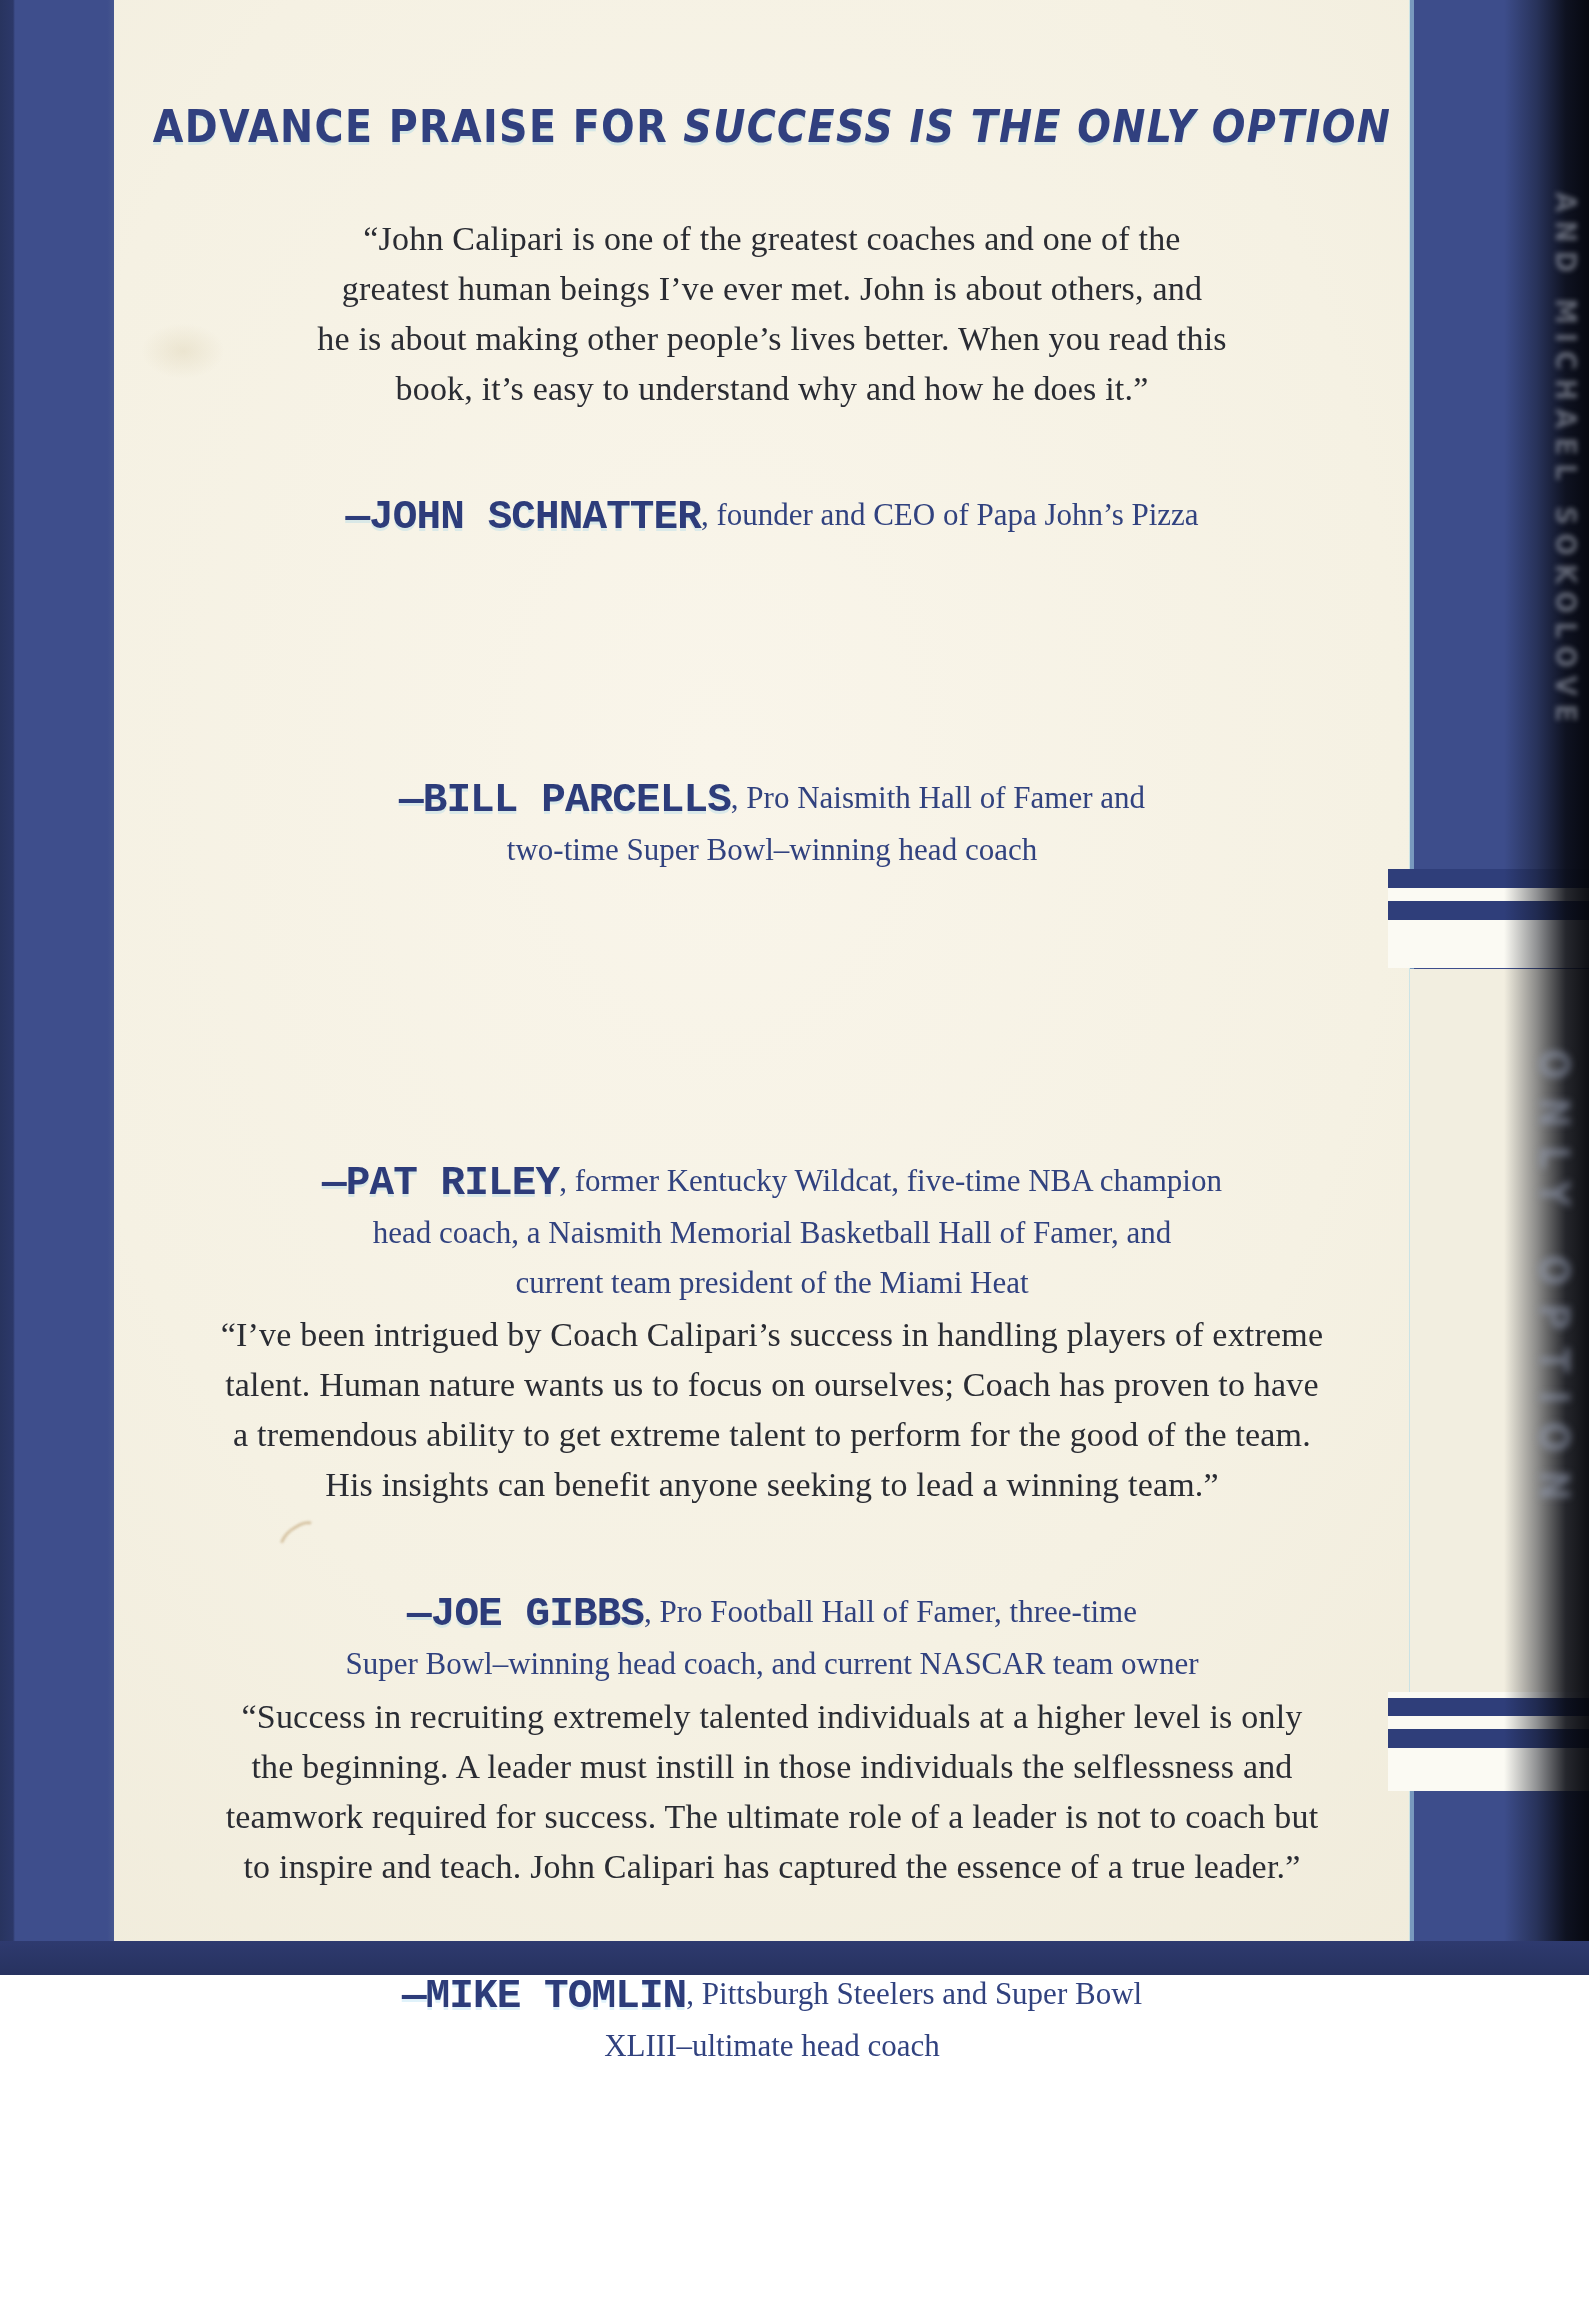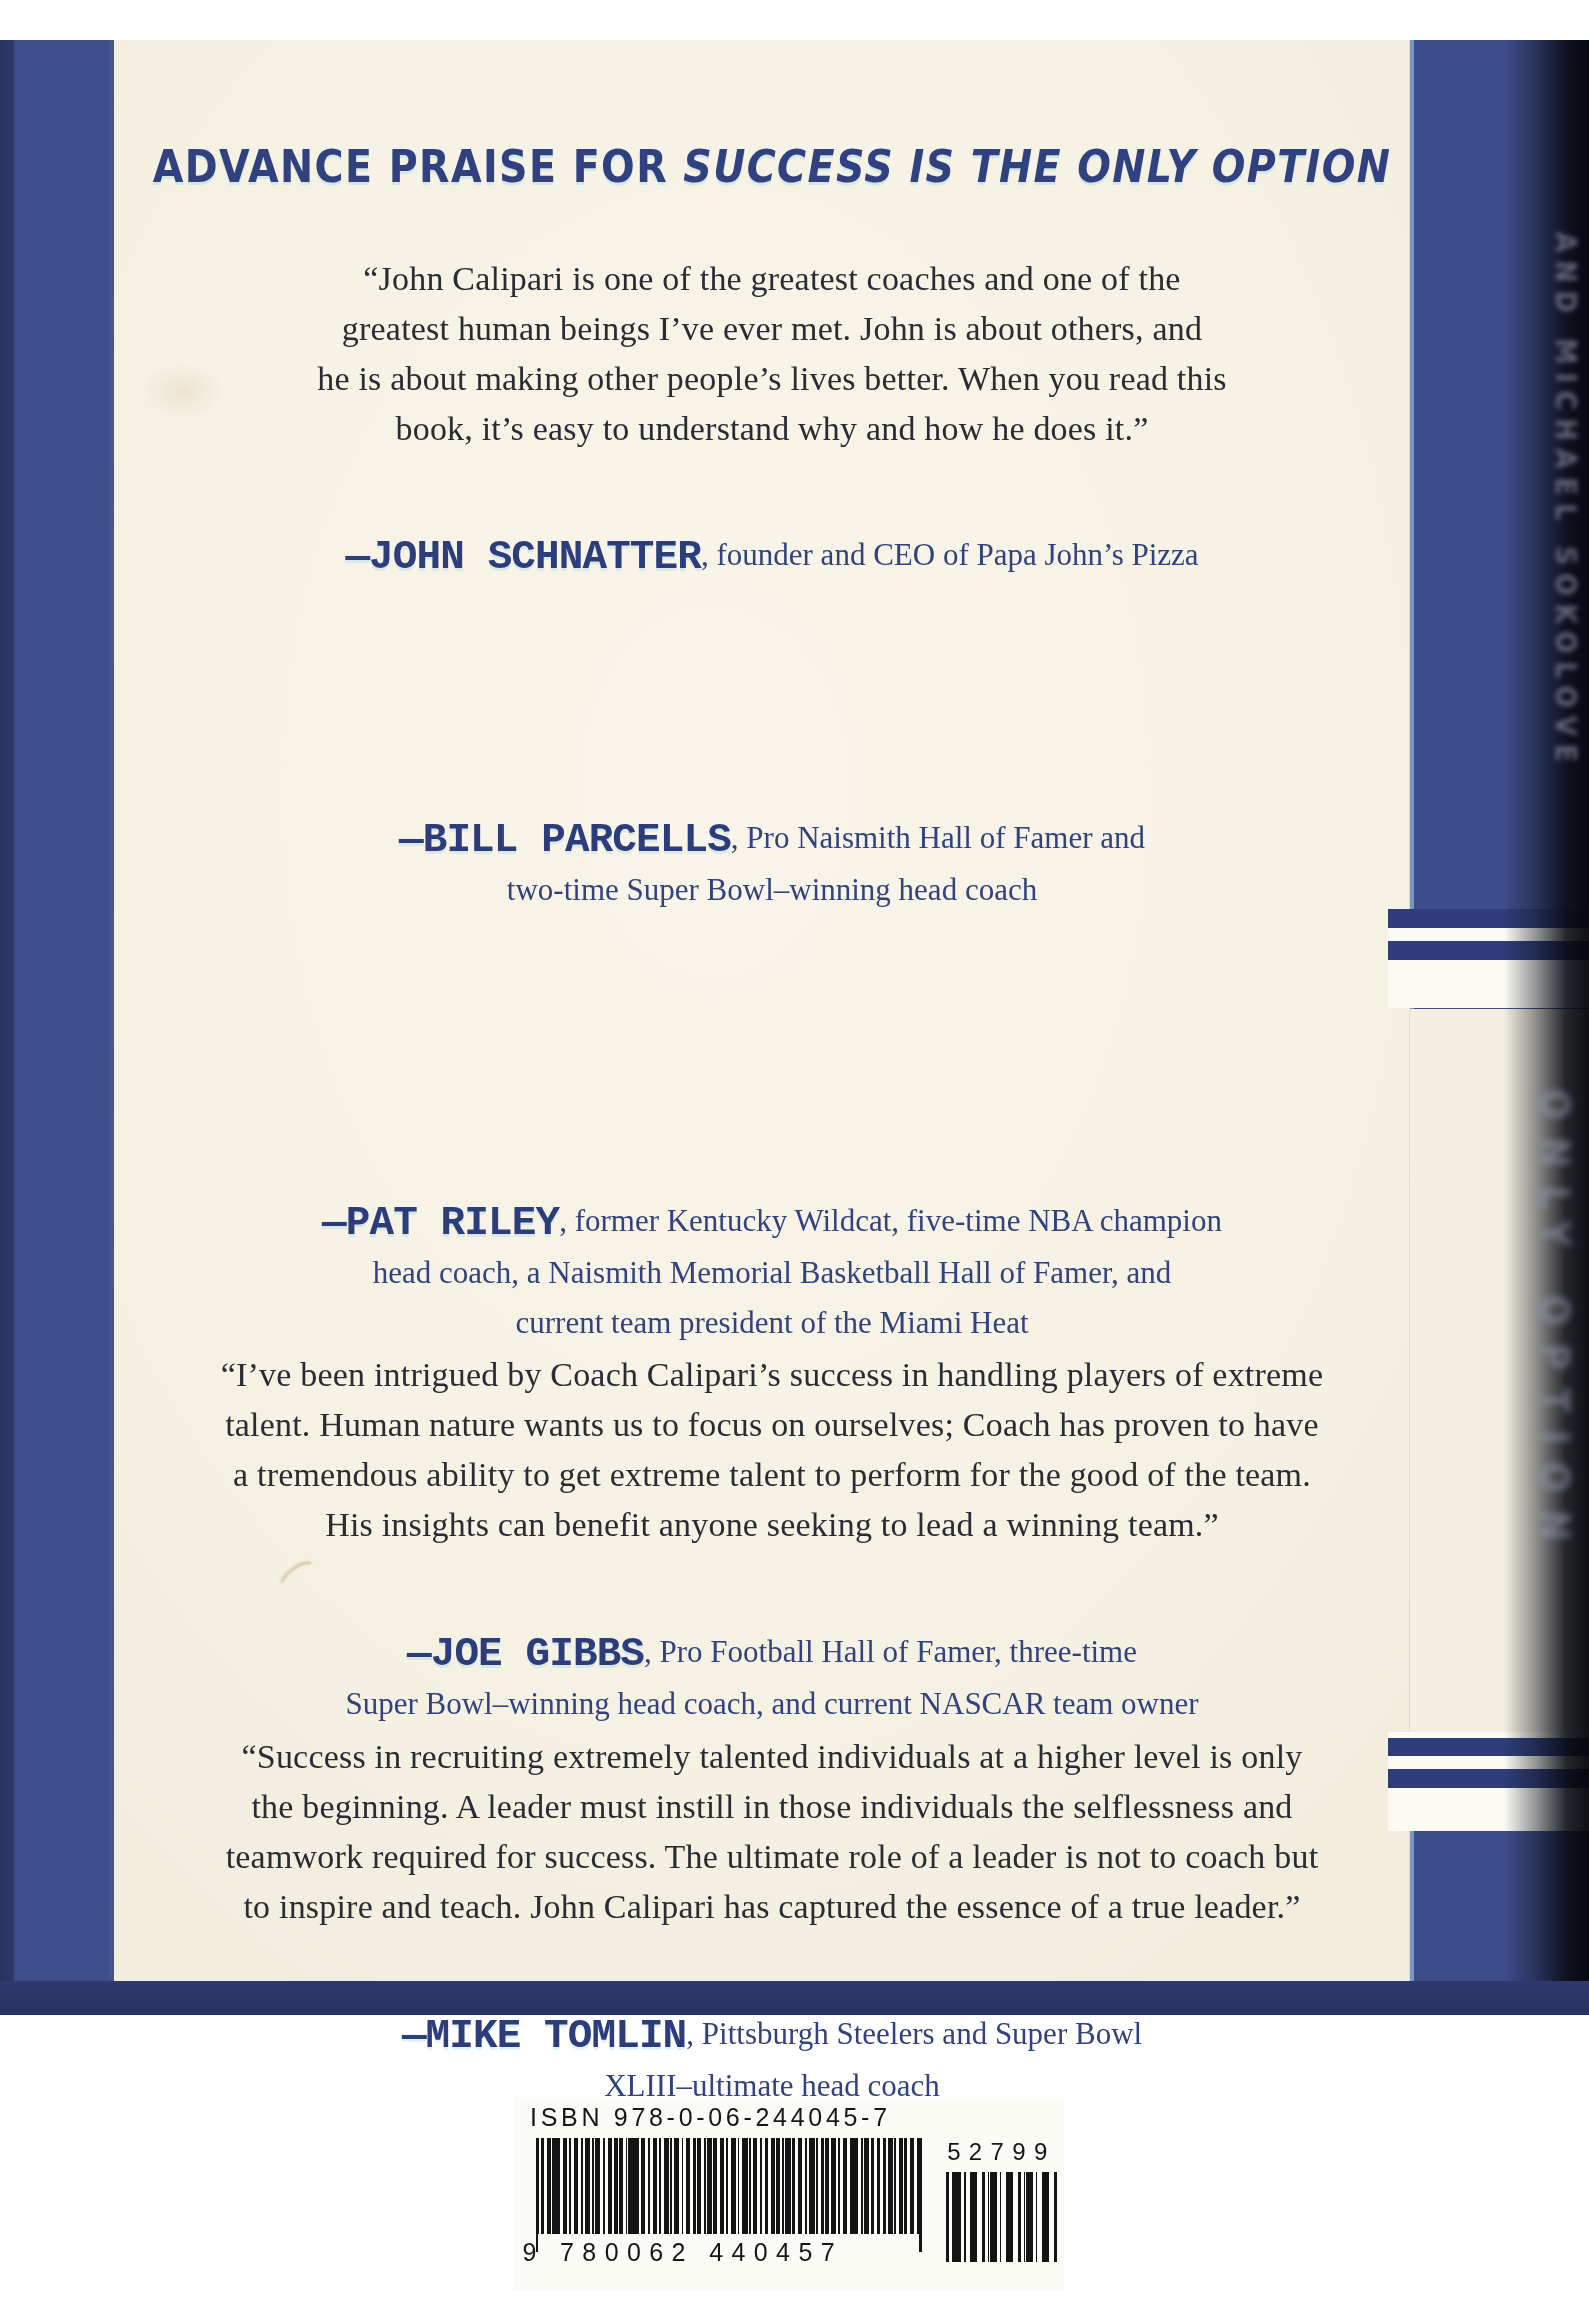--- a/index.html
+++ b/index.html
@@ -1,18 +1,18 @@
 <!DOCTYPE html>
 <html style="font-size:15px"><head>
 <meta charset="utf-8">
 <style>
   html,body{margin:0;padding:0;}
   body{width:1590px;height:2299px;overflow:hidden;font-family:"Liberation Serif","DejaVu Serif",serif;}
   #cover{position:relative;width:1590px;height:1975px;
-    background:radial-gradient(ellipse at 45% 38%, #f9f5ea 0%, #f5f1e3 55%, #efead9 100%);margin-top:40px;}
+    background:radial-gradient(ellipse at 45% 38%, #f9f5ea 0%, #f5f1e3 55%, #efead9 100%);}
 
   
   .strip-left{position:absolute;left:0;top:0;width:114px;height:100%;
     background:linear-gradient(to right,#28345f 0,#2c3869 13px,#3e4e8c 15px,#3e4e8c 94%,#46578f 100%);}
   .panel-right{position:absolute;right:0;top:0;width:180px;height:100%;background:#3d4d8b;}
   .panel-right-highlight{position:absolute;right:176px;top:0;width:4.7px;height:100%;
     background:#a9d8ea;opacity:.55;}
   .spine-cream{position:absolute;right:0;top:969px;width:180px;height:727px;background:#f2eee0;}
   .band{position:absolute;right:0;width:202px;height:99px;}
   .band-top{top:869px;
@@ -128,22 +128,15 @@
 
   <div class="col quote q5">“Success in recruiting extremely talented individuals at a higher level is only
 the beginning. A leader must instill in those individuals the selflessness and
 teamwork required for success. The ultimate role of a leader is not to coach but
 to inspire and teach. John Calipari has captured the essence of a true leader.”</div>
   <div class="col attr a5">
     <span class="name">—MIKE TOMLIN</span><span>, Pittsburgh Steelers and Super Bowl
 XLIII–ultimate head coach</span>
   </div>
 
-  <div class="barcode-box">
-    <div class="isbn-label">ISBN 978-0-06-244045-7</div>
-    <div class="ean-bars"></div>
-    <div class="ean-digits">9 780062 440457</div>
-    <div class="supp-digits">52799</div>
-    <div class="supp-bars"></div>
-  </div>
 
 </div>
 
 
 </body></html>

